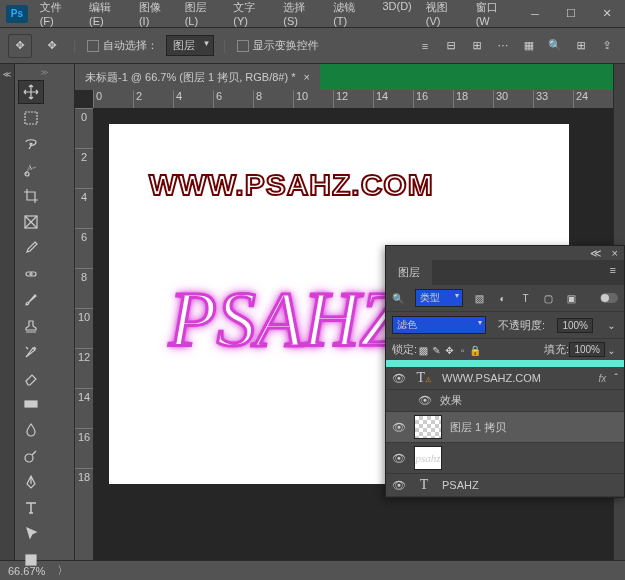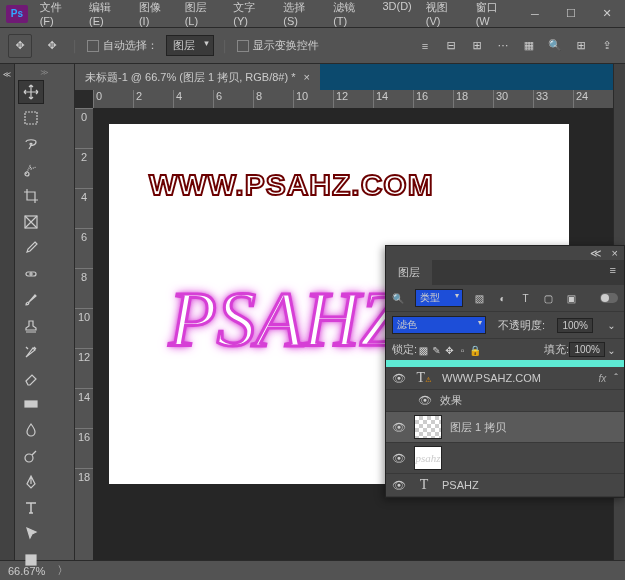--- a/index.html
+++ b/index.html
@@ -1,37 +1,37 @@
 <!DOCTYPE html>
 <html><head>
 <meta charset="utf-8">
 <style>
 *{margin:0;padding:0;box-sizing:border-box;font-family:"Segoe UI",Tahoma,sans-serif;font-size:11px;color:#ccc;user-select:none}
 body{background:#535353;width:625px;height:580px;overflow:hidden;position:relative}
 .titlebar{height:28px;background:#535353;display:flex;align-items:center;border-bottom:1px solid #2a2a2a}
-.ps-logo{width:22px;height:18px;background:#701a75;color:#31a8ff;font-weight:bold;font-size:10px;display:flex;align-items:center;justify-content:center;margin:0 6px;border-radius:2px}
+.ps-logo{width:22px;height:18px;background:#0c4a6e;color:#31a8ff;font-weight:bold;font-size:10px;display:flex;align-items:center;justify-content:center;margin:0 6px;border-radius:2px}
 .menu{display:flex;gap:2px}
 .menu-item{padding:4px 6px;cursor:pointer}
 .winctl{margin-left:auto;display:flex}
 .winctl span{width:36px;height:28px;display:flex;align-items:center;justify-content:center;cursor:pointer}
 .optbar{height:36px;background:#535353;display:flex;align-items:center;padding:0 8px;gap:8px;border-bottom:1px solid #2a2a2a}
 .opt-ico{width:24px;height:24px;display:flex;align-items:center;justify-content:center;border:1px solid #3a3a3a;border-radius:2px}
 .dropdown{background:#3a3a3a;border:1px solid #222;padding:2px 18px 2px 6px;position:relative}
 .dropdown:after{content:"▾";position:absolute;right:4px;top:2px;font-size:9px}
 .chk{width:12px;height:12px;border:1px solid #888;display:inline-block;vertical-align:middle;margin-right:4px}
 .opt-right{margin-left:auto;display:flex;gap:6px}
 .opt-right span{width:20px;height:20px;display:flex;align-items:center;justify-content:center}
 .main{display:flex;height:calc(100% - 64px - 20px)}
 .toolpanel{width:15px;background:#424242;border-right:1px solid #2a2a2a;display:flex;flex-direction:column;align-items:center;padding-top:6px}
 .toolbox{width:60px;background:#535353;display:flex;flex-wrap:wrap;padding:4px 2px;align-content:flex-start;border-right:1px solid #2a2a2a}
 .tool{width:26px;height:24px;display:flex;align-items:center;justify-content:center;margin:1px;cursor:pointer;position:relative}
 .tool.active{background:#3a3a3a;border:1px solid #222}
 .tool svg{width:16px;height:16px;stroke:#ccc;fill:none;stroke-width:1.2}
 .docarea{flex:1;display:flex;flex-direction:column;background:#2a2a2a;position:relative}
-.tabbar{height:26px;background:#0c4a6e;display:flex;align-items:flex-start}
+.tabbar{height:26px;background:#15803d;display:flex;align-items:flex-start}
 .doctab{background:#535353;height:26px;padding:0 10px;display:flex;align-items:center;gap:8px;font-size:10px;color:#fff}
 .doctab .x{cursor:pointer}
 .rulerH{height:18px;background:#535353;display:flex;margin-left:18px;font-size:8px;color:#aaa;overflow:hidden}
 .rulerH span{width:40px;border-left:1px solid #777;padding-left:2px}
 .canvaswrap{flex:1;display:flex}
 .rulerV{width:18px;background:#535353;display:flex;flex-direction:column;font-size:8px;color:#aaa}
 .rulerV span{height:40px;border-top:1px solid #777;padding-top:2px;text-align:center}
 .canvas{flex:1;background:#262626;padding:16px 0 0 16px;overflow:hidden;position:relative}
 .artboard{width:460px;height:360px;background:#fff;position:relative}
 .txt-outline{position:absolute;top:44px;left:40px;font-size:30px;font-weight:900;font-family:Arial,sans-serif;color:#fff;-webkit-text-stroke:2px #6b0000;letter-spacing:1px}

